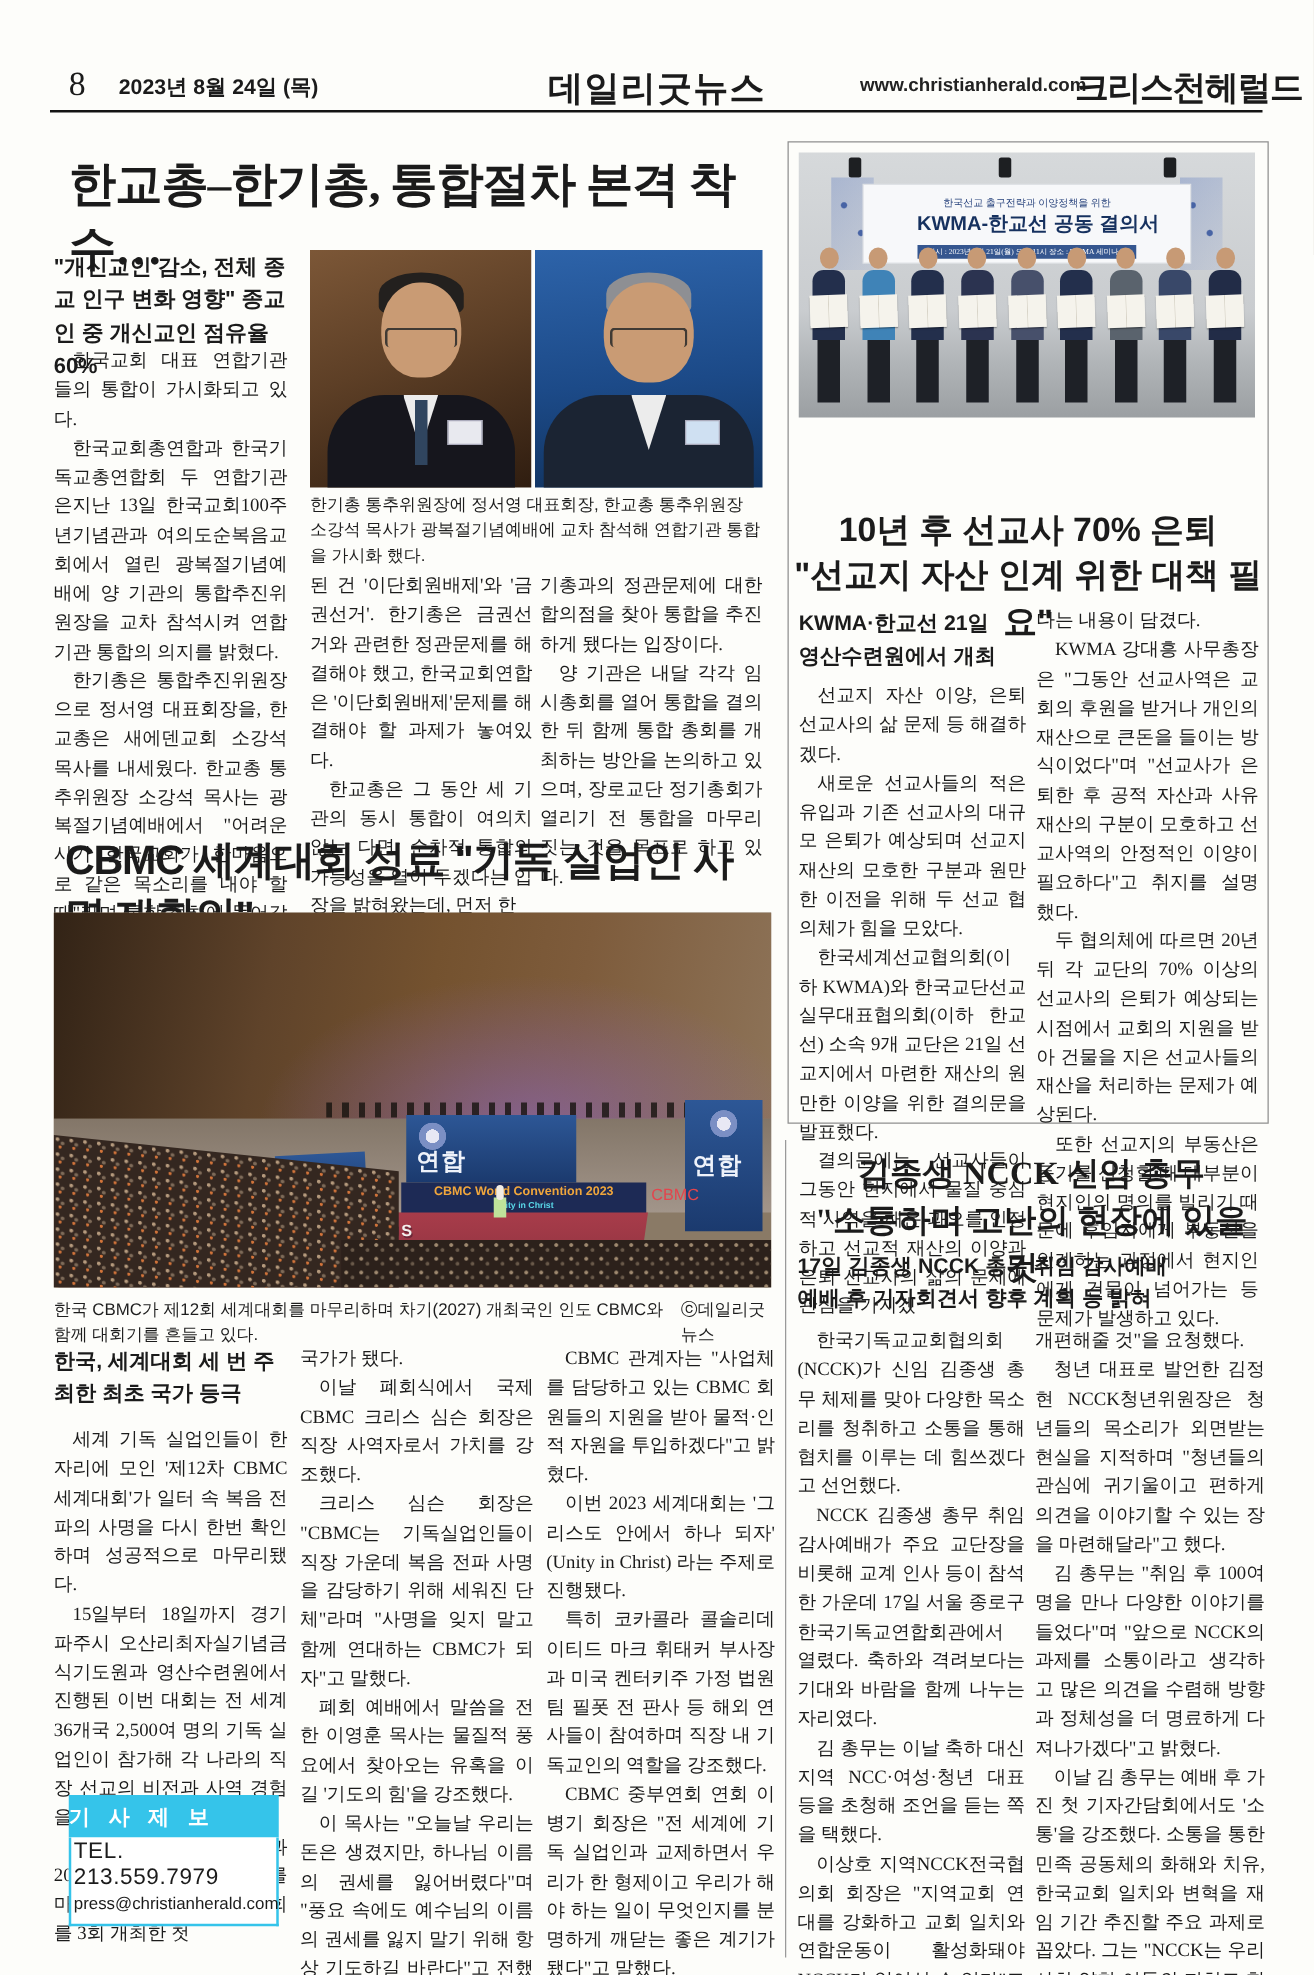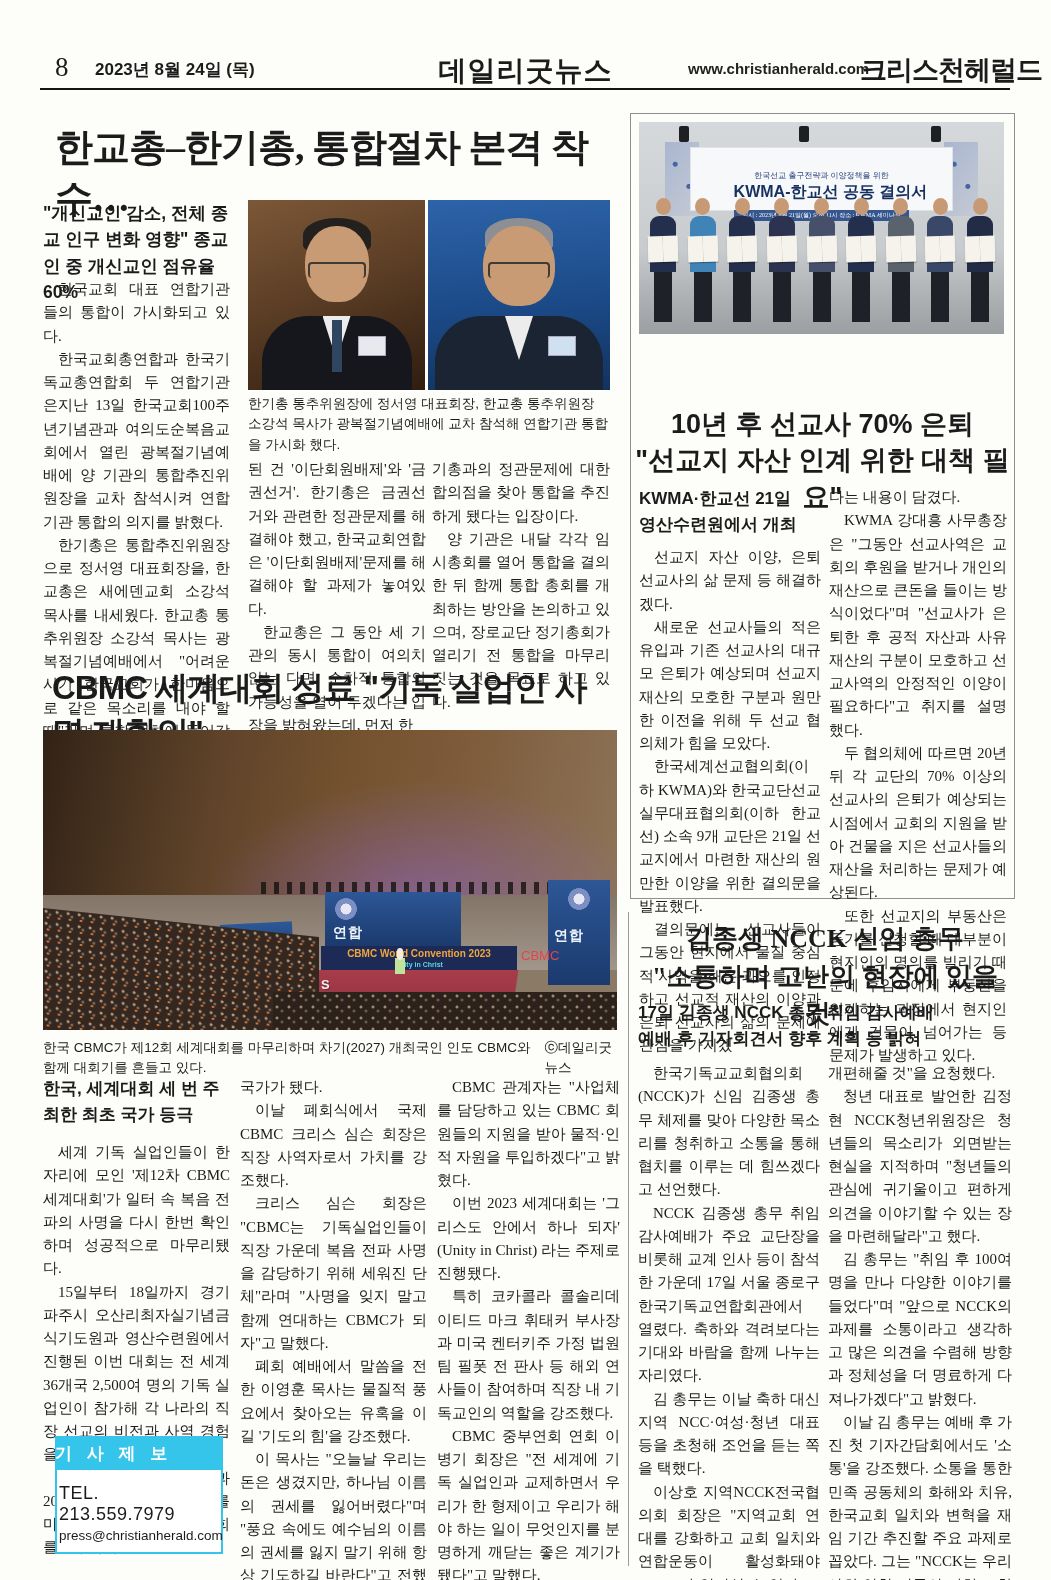--- a/index.html
+++ b/index.html
@@ -32,21 +32,21 @@
   .spk-glasses{position:absolute;left:50%;transform:translateX(-50%);top:62px;width:54px;height:14px;
     border-top:2px solid #403a34;border-left:2px solid #403a34;border-right:2px solid #403a34;border-radius:4px;}
   .spk-suit{position:absolute;left:50%;transform:translateX(-50%);bottom:-8px;width:150px;height:82px;border-radius:46px 46px 0 0;background:#16161d;}
   .spk-shirt{position:absolute;left:50%;transform:translateX(-50%);bottom:30px;width:28px;height:44px;background:#ececec;clip-path:polygon(0 0,100% 0,50% 100%);}
   .spk-tie{position:absolute;left:50%;transform:translateX(-50%);bottom:18px;width:10px;height:52px;background:#30455f;}
   .spk-badge{position:absolute;left:62%;bottom:34px;width:26px;height:18px;background:#e8e9ef;border:1px solid #aab;}
   
   #kwma-box{left:630px;top:113px;width:383px;height:784px;border:1px solid #8f8f8f;}
   #ph-kwma{left:8px;top:8px;width:365px;height:212px;background:linear-gradient(#d6d9db 0%,#c9cccf 60%,#b2b6b9 78%,#9b9fa2 100%);}
   .kbanner{position:absolute;left:52px;right:52px;top:26px;height:62px;background:#f7f8fa;box-shadow:0 0 0 1px #dfe2e6;text-align:center;}
-  .kbanner .b1{font-family:Liberation Sans, sans-serif;font-size:8px;color:#27427c;margin-top:22px;}
+  .kbanner .b1{font-family:Liberation Serif, serif;font-size:8px;color:#27427c;margin-top:9px;}
   .kbanner .b2{font-family:"Liberation Sans",sans-serif;font-weight:700;font-size:16px;color:#16315f;margin-top:1px;padding-left:18px;}
   .kbanner .b3{display:inline-block;margin-top:2px;font-size:6px;color:#fff;background:#35568f;padding:1px 8px;}
   .kdecor{position:absolute;top:20px;width:34px;height:74px;background:
      radial-gradient(circle at 30% 30%,rgba(60,90,160,.9) 2px,transparent 3px),
      radial-gradient(circle at 70% 60%,rgba(60,90,160,.9) 2px,transparent 3px),
      linear-gradient(135deg,rgba(90,120,190,.35),rgba(150,170,220,.15));}
   .kpeople{position:absolute;left:6px;right:6px;bottom:10px;height:126px;display:flex;justify-content:space-between;}
   .kperson{position:relative;width:36px;}
   .kp-head{width:15px;height:17px;border-radius:50%;background:#c79a75;margin:0 auto;}
   .kp-torso{width:26px;height:56px;margin:1px auto 0;border-radius:9px 9px 0 0;background:#232f4c;}
@@ -67,21 +67,21 @@
   #kwma-col2{position:absolute;left:198px;top:372px;width:178px;}
   
   #cbmc-headline{left:52px;top:666px;width:566px;font-size:33px;letter-spacing:-1px;}
   #ph-cbmc{left:43px;top:730px;width:574px;height:300px;background:#8a7a66;}
   .c-ceiling{position:absolute;left:0;top:0;width:100%;height:165px;
      background:linear-gradient(100deg,#322316 0%,#5f432a 30%,#74522f 52%,#7e5c3c 72%,#8d7358 100%);}
   .c-haze{position:absolute;left:25%;top:40px;width:75%;height:150px;background:radial-gradient(ellipse at 55% 90%,rgba(142,104,215,.55),rgba(142,104,215,0) 65%);}
   .c-wall{position:absolute;left:0;top:165px;width:100%;height:75px;background:linear-gradient(#837668,#a2958a);}
   .c-truss{position:absolute;left:38%;top:152px;width:58%;height:12px;background:repeating-linear-gradient(90deg,#15120e 0 5px,rgba(0,0,0,0) 5px 13px);opacity:.8;}
   .c-screen{position:absolute;background:linear-gradient(#2d5796,#1b3a6e);color:#eef2fa;font-family:"Liberation Sans",sans-serif;}
-  .c-screen .scr-label{position:absolute;bottom:4px;font-weight:700;font-size:14px;letter-spacing:1px;}
+  .c-screen .scr-label{position:absolute;bottom:4px;font-weight:700;font-size:19px;letter-spacing:1px;}
   #c-scr-left{left:178px;top:193px;width:72px;height:44px;transform:rotate(-3deg);}
   #c-scr-mid{left:282px;top:162px;width:136px;height:54px;}
   #c-scr-mid .scr-label{left:8px;}
   #c-scr-right{left:505px;top:150px;width:62px;height:105px;}
   #c-scr-right .scr-label{left:6px;bottom:40px;}
   .c-logo{position:absolute;width:22px;height:22px;border-radius:50%;background:radial-gradient(circle,#e8e8f4 35%,#7b8fc4 36% 70%,transparent 71%);}
   #c-banner{position:absolute;left:278px;top:216px;width:196px;height:26px;background:#1d2a55;color:#f0a63c;
      font-family:"Liberation Sans",sans-serif;font-weight:700;font-size:10px;text-align:center;line-height:15px;}
   #c-banner .sub{display:block;color:#59d7e8;font-size:7px;line-height:8px;}
   #c-cbmc-logo{position:absolute;left:478px;top:218px;color:#e3454d;font-family:"Liberation Sans",sans-serif;font-weight:400;font-size:13px;}
@@ -96,21 +96,21 @@
   .c-crowd2{position:absolute;left:40%;top:262px;width:60%;height:38px;background:#2c211b;
      background-image:radial-gradient(circle at 4px 4px,#a08a70 1.2px,transparent 1.8px),radial-gradient(circle at 9px 8px,#6a5a4a 1.2px,transparent 1.8px);background-size:12px 11px;}
   #cbmc-caption{left:43px;top:1038px;width:574px;display:flex;}
   #cbmc-col1{left:43px;top:1072px;width:187px;}
   #cbmc-col1-sub{margin:4px 0 14px;}
   #cbmc-col2{left:240px;top:1076px;width:187px;}
   #cbmc-col3{left:437px;top:1076px;width:183px;}
   
   #tipbox{left:55px;top:1436px;width:168px;font-family:"Liberation Sans",sans-serif;}
   #tipbox .tb-head{background:#35c4ea;color:#fff;font-weight:700;font-size:17px;letter-spacing:5px;padding:6px 0 5px;}
-  #tipbox .tb-body{border:2px solid #35c4ea;border-top:none;background:#fff;padding:13px 2px 9px;}
+  #tipbox .tb-body{border:2px solid #35c4ea;border-top:none;background:#fff;padding:0 2px 9px;}
   #tipbox .tb-tel{font-size:18px;letter-spacing:.5px;}
   #tipbox .tb-mail{font-size:13.5px;margin-top:3px;}
   
   #ncck-divider{left:628px;top:912px;bottom:14px;}
   #ncck-headline{left:636px;top:920px;width:378px;text-align:center;font-family:"Liberation Serif",serif;font-weight:600;font-size:26px;line-height:1.45;}
   #ncck-subhead{left:638px;top:1000px;width:370px;}
   #ncck-col1{left:638px;top:1062px;width:182px;}
   #ncck-col2{left:828px;top:1062px;width:184px;}
 </style>
 </head>

